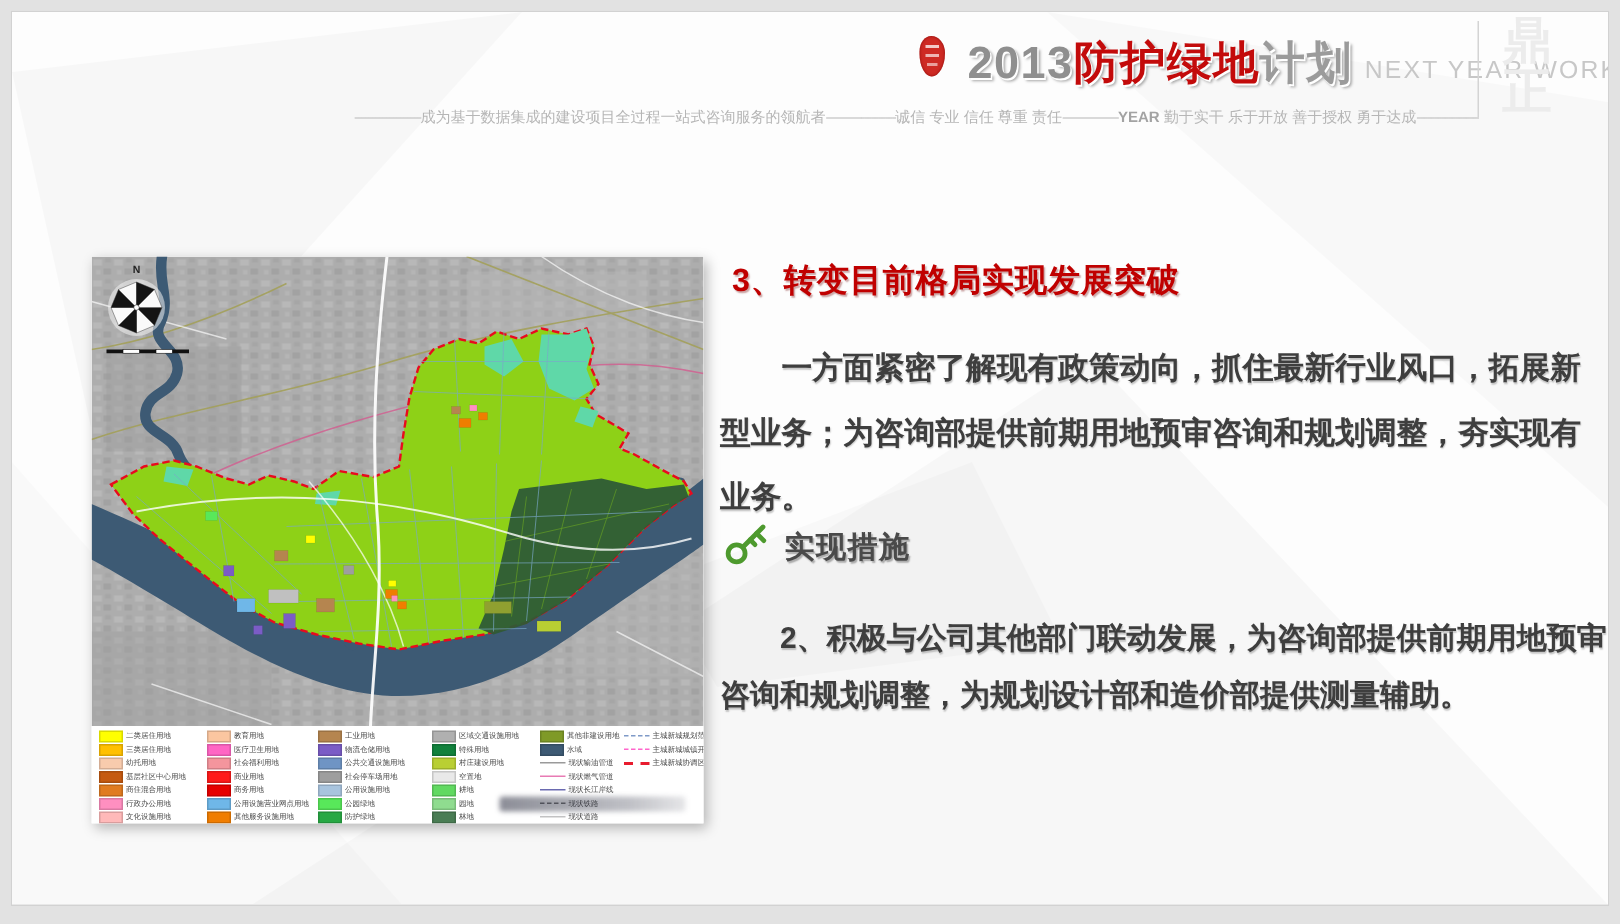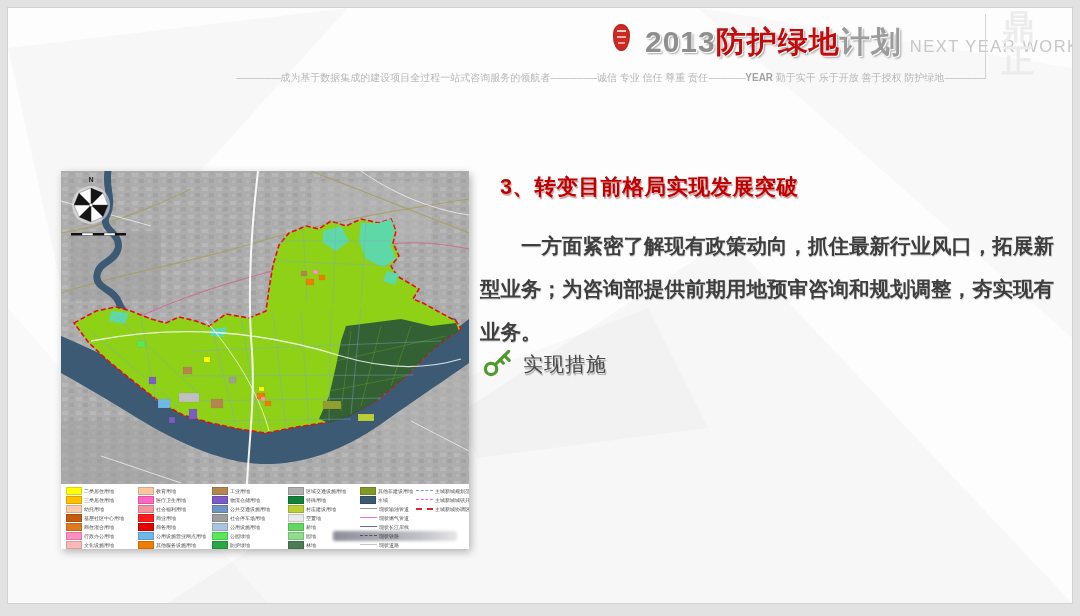--- a/index.html
+++ b/index.html
@@ -64,34 +64,34 @@
   .lg-line{width:17px;height:0;margin-right:2px;flex:0 0 auto;}
   .lg-label{font-size:5px;color:#4a4a4a;white-space:nowrap;transform-origin:left center;}
   .map-smudge{
     position:absolute;left:272px;top:360px;width:124px;height:10px;
     background:linear-gradient(90deg,rgba(45,48,66,.55),rgba(45,48,66,.30) 70%,rgba(45,48,66,.12));
     filter:blur(1.6px);border-radius:2px;
   }
 
   
   .section-title{
-    position:absolute;left:492px;top:164px;white-space:nowrap;
+    position:absolute;left:480px;top:164px;white-space:nowrap;
     font-size:21.5px;font-weight:bold;color:#c00000;letter-spacing:.5px;
     text-shadow:1px 1.5px 1px rgba(110,0,0,.35);
   }
   .para{
     position:absolute;left:472px;top:216px;width:594px;
     font-size:20.5px;line-height:43px;font-weight:bold;color:#3e3e3e;
     text-indent:2em;text-shadow:0.5px 1px 1px rgba(0,0,0,.22);
   }
   .measures-head{
     position:absolute;left:474px;top:338px;display:flex;align-items:center;gap:9px;
   }
   .measures-label{
-    font-size:20px;font-weight:normal;color:#4a4a4a;letter-spacing:1px;
+    font-size:20px;font-weight:bold;color:#4a4a4a;letter-spacing:1px;
     text-shadow:1px 1.5px 1px rgba(0,0,0,.3);
   }
   .measures-list{
     position:absolute;left:472px;top:399px;width:596px;
     font-size:20px;line-height:38px;font-weight:bold;color:#3e3e3e;
     text-shadow:0.5px 1px 1px rgba(0,0,0,.22);
   }
   .measures-list p{margin:0 0 4px 0;text-indent:2em;}
 </style>
 </head>
@@ -114,21 +114,21 @@
     </div>
   <div class="hdr-title">
     <span class="gray">2013</span><span class="red">防护绿地</span><span class="gray2">计划</span><span class="en">NEXT YEAR WORK PLAN</span>
   </div>
   <div class="hdr-divider"></div>
   <div class="logo">
     <div>鼎</div>
     <div>正</div>
   </div>
   <div class="tagline">
-    <span class="sep">-------------------</span><span>成为基于数据集成的建设项目全过程一站式咨询服务的领航者</span><span class="sep">--------------------</span><span>诚信  专业  信任  尊重  责任</span><span class="sep">----------------</span><span class="doer">YEAR</span><span>  勤于实干  乐于开放  善于授权  防护绿地</span><span class="sep">-------------------</span>
+    <span class="sep">-------------------</span><span>成为基于数据集成的建设项目全过程一站式咨询服务的领航者</span><span class="sep">--------------------</span><span>诚信  专业  信任  尊重  责任</span><span class="sep">----------------</span><span class="doer">YEAR</span><span>  勤于实干  乐于开放  善于授权  勇于达成</span><span class="sep">-------------------</span>
   </div>
 
   <div class="map-card">
     <svg class="map-svg" width="408" height="313" viewBox="0 0 408 313">
       <defs>
         <pattern id="tex" width="14" height="14" patternUnits="userSpaceOnUse">
           <rect width="14" height="14" fill="#a9a9a9"></rect>
           <rect x="1" y="2" width="6" height="4" fill="#b5b5b5"></rect>
           <rect x="8" y="8" width="5" height="4" fill="#9d9d9d"></rect>
           <rect x="3" y="9" width="3" height="3" fill="#b1b1b1"></rect>
@@ -448,15 +448,16 @@
           <path d="M12.5,17.5 L25,5"></path>
           <path d="M21,9 L25.5,13.5"></path>
           <path d="M17,13 L20,16"></path>
         </g>
       </svg>
     </span>
     <span class="measures-label">实现措施</span>
   </div>
 
   <div class="measures-list">
+    <p>2、积极与公司其他部门联动发展，为咨询部提供前期用地预审咨询和规划调整，为规划设计部和造价部提供测量辅助。</p>
   </div>
 
 </div>
 
 </body></html>

